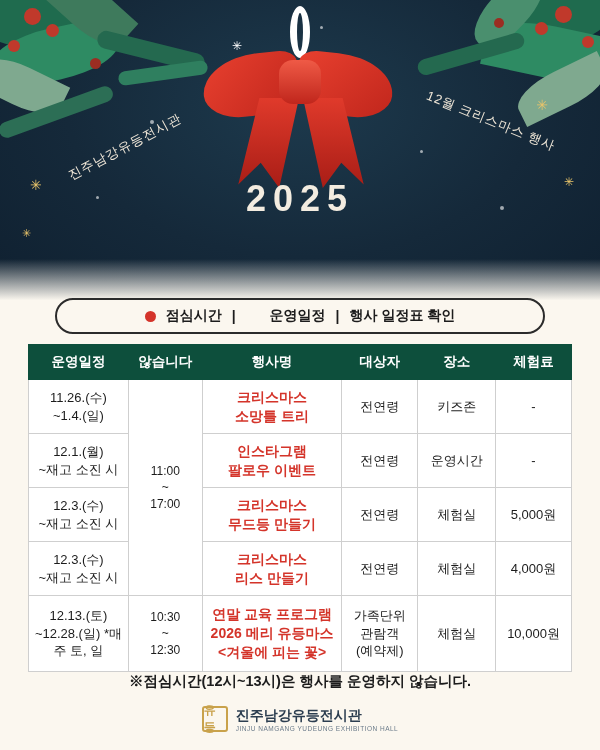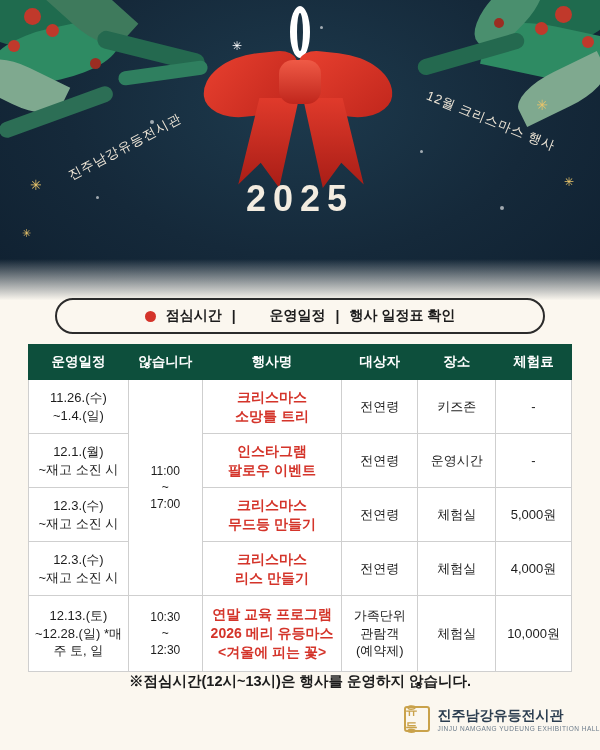--- a/index.html
+++ b/index.html
@@ -103,21 +103,21 @@
   td.date { font-size: 13px; }
   .timecell { font-size: 12px; line-height: 1.5; }
 
   
   .note {
     position: absolute; left: 0; top: 672px; width: 600px; text-align: center;
     font-size: 14.5px; color: #1c1c1c; font-weight: 600;
   }
   .logo-row {
     position: absolute; left: 0; top: 706px; width: 600px;
-    display: flex; align-items: center; justify-content: flex-end; gap: 8px;
+    display: flex; align-items: center; justify-content: center; gap: 8px;
   }
   .logo-mark {
     width: 26px; height: 26px; border: 2px solid #c9a24b; border-radius: 3px;
     display: flex; align-items: center; justify-content: center;
     color: #c9a24b; font-size: 12px; font-weight: 700;
   }
   .logo-ko { font-size: 14px; font-weight: 700; color: #2c3e50; }
   .logo-en { font-size: 6.5px; color: #6b7b8a; letter-spacing: .5px; }
 </style>
 </head>

